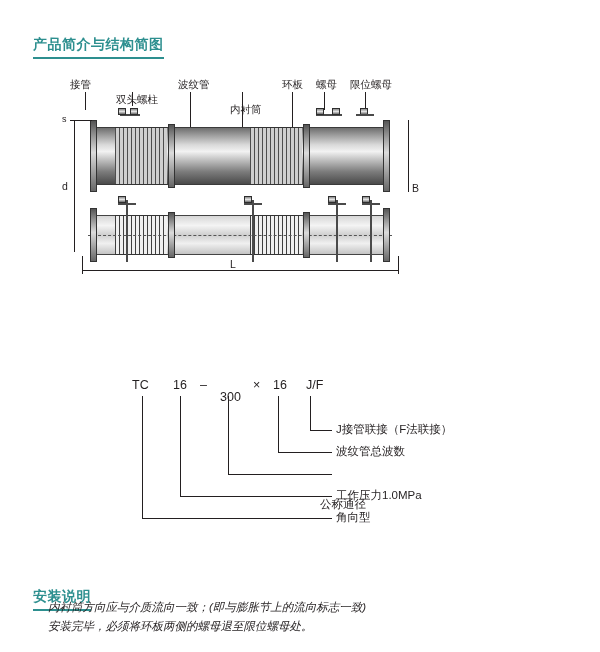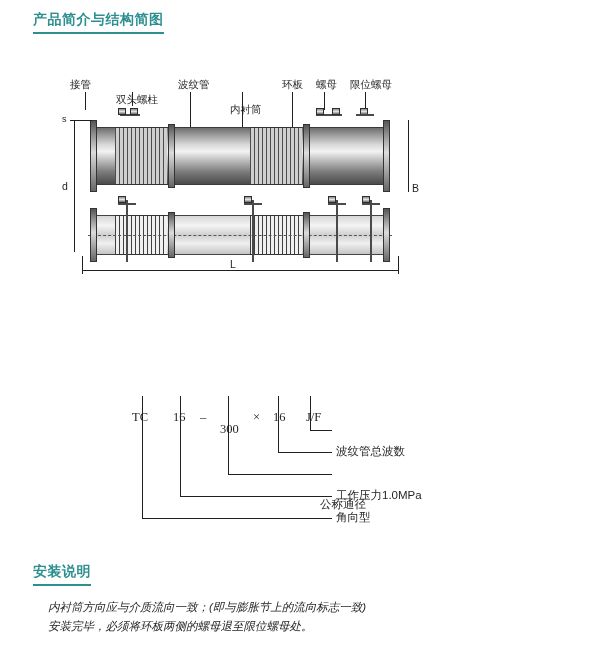--- a/index.html
+++ b/index.html
@@ -21,20 +21,21 @@
     height: 652px;
   }
   
   .section-title {
     position: absolute;
     font-size: 14px;
     font-weight: bold;
     color: #2d8f8f;
     letter-spacing: 0.5px;
     white-space: nowrap;
+    margin-top: 25px;
   }
   .section-title .underline {
     display: block;
     height: 2px;
     background: #2d8f8f;
     margin-top: 3px;
   }
   #title-1 { left: 33px; top: 11px; }
   #title-2 { left: 33px; top: 355px; }
   #title-3 { left: 33px; top: 563px; }
@@ -148,22 +149,21 @@
     left: 120px;
     top: 378px;
     width: 420px;
     height: 160px;
   }
   .code-tok {
     position: absolute;
     font-size: 12.5px;
     color: #231f20;
     white-space: nowrap;
-    font-family: Liberation Serif, serif;
-    margin-top: 32px;
+    font-family: Liberation Sans, sans-serif;
   }
   .code-desc {
     position: absolute;
     font-size: 11.5px;
     color: #231f20;
     white-space: nowrap;
   }
 
   
   .notes {
@@ -283,20 +283,21 @@
     <div class="ln vln" style="left:108px; top:18px; height:78px;"></div>
     <div class="ln vln" style="left:158px; top:18px; height:56px;"></div>
     <div class="ln vln" style="left:190px; top:18px; height:34px;"></div>
 
     <div class="ln hln" style="left:190px; top:52px;  width:22px;"></div>
     <div class="ln hln" style="left:158px; top:74px;  width:54px;"></div>
     <div class="ln hln" style="left:108px; top:96px;  width:104px;"></div>
     <div class="ln hln" style="left:60px;  top:118px; width:152px;"></div>
     <div class="ln hln" style="left:22px;  top:140px; width:190px;"></div>
 
+    <div class="code-desc" style="left:216px; top:44px;">J接管联接（F法联接）</div>
     <div class="code-desc" style="left:216px; top:66px;">波纹管总波数</div>
     <div class="code-desc" style="left:200px; top:88px;margin-top:31px;">公称通径</div>
     <div class="code-desc" style="left:216px; top:110px;">工作压力1.0MPa</div>
     <div class="code-desc" style="left:216px; top:132px;">角向型</div>
   </div>
 
   <div class="section-title" id="title-3">
     <span>安装说明</span>
     <span class="underline"></span>
   </div>

